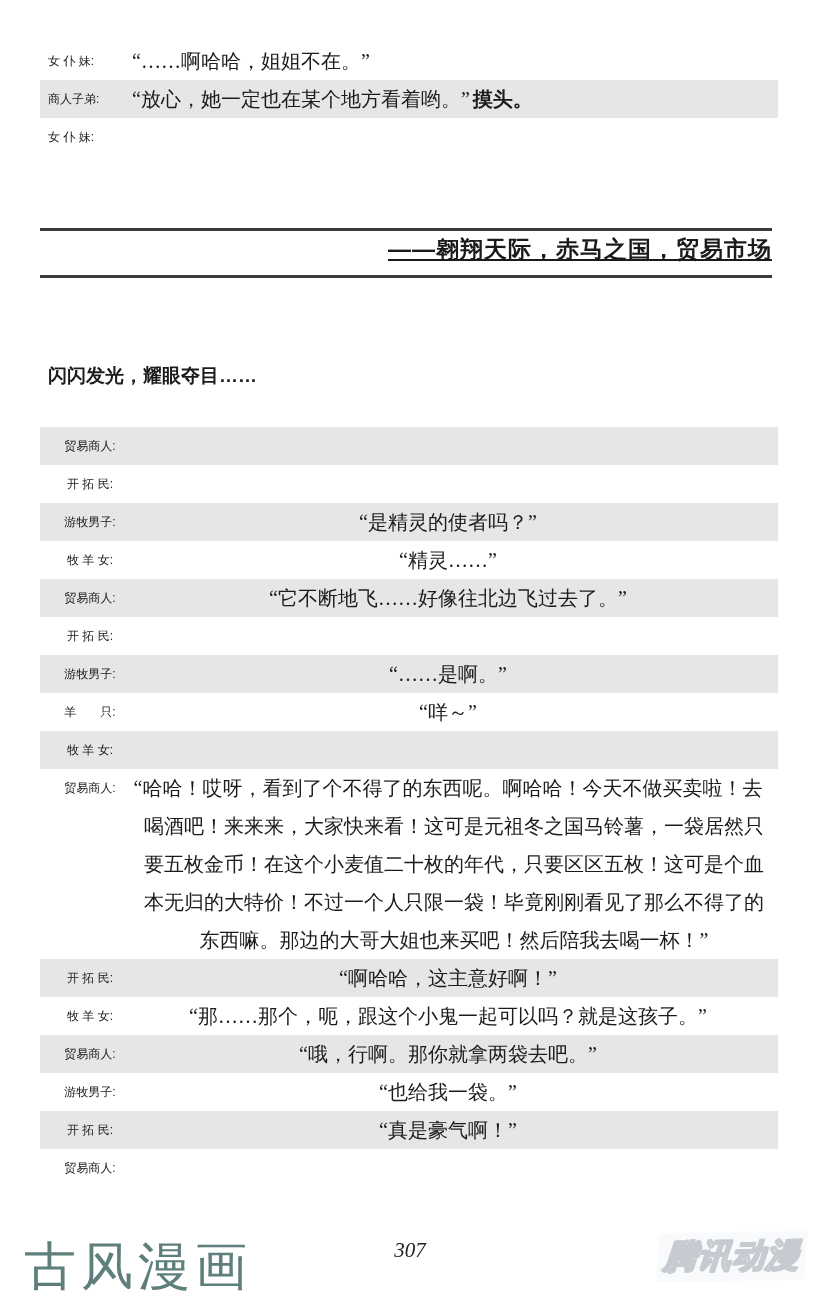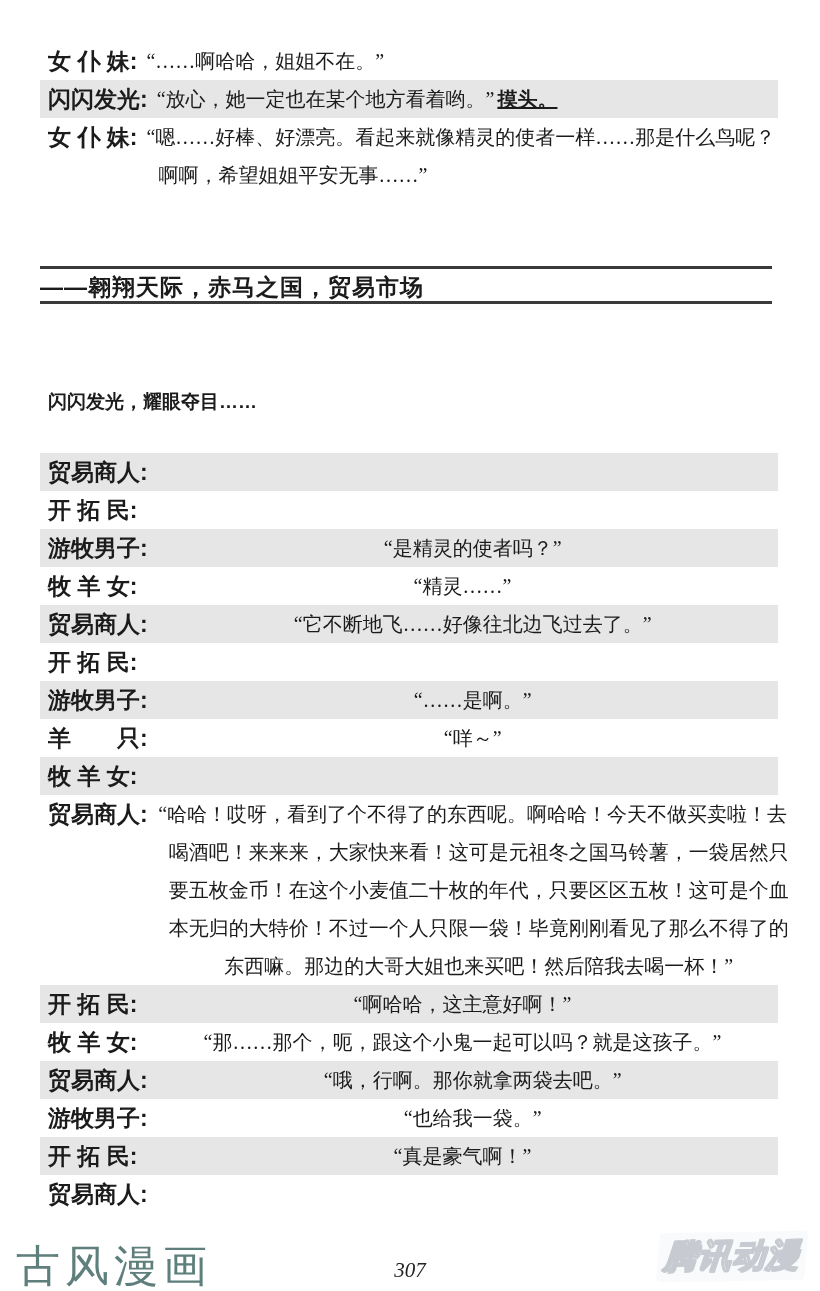--- a/index.html
+++ b/index.html
@@ -11,47 +11,47 @@
     position:relative; width:820px; height:1291px; overflow:hidden;
     background:#fff; color:var(--text);
     font-family:"Liberation Serif", serif;
   }
   .content{padding-top:42px;}
   .dialogue{width:738px; margin-left:40px;}
   .drow{display:flex; align-items:flex-start; line-height:38px; font-size:20px;}
   .dialogue-top div.drow:nth-of-type(even){background:var(--shade);}
   .dialogue-market div.drow:nth-of-type(odd){background:var(--shade);}
   .speaker{
-    flex:0 0 84px; margin-left:8px; margin-right:9px;
-    font-family:"Liberation Sans", sans-serif; font-weight:bold;
-    font-size:23px; white-space:pre;
+    flex:0 0 84px; margin-left:8px; 
+    font-family:"Liberation Sans", sans-serif; font-weight:normal;
+    font-size:12px; white-space:pre;
   }
   .line{flex:0 0 620px; max-width:620px; padding-left:12px; text-indent:-12px; line-break:strict;}
-  .action{font-family:"Liberation Sans", sans-serif; font-weight:bold; margin-left:3px;text-decoration:underline;}
+  .action{font-family:"Liberation Sans", sans-serif; font-weight:bold; margin-left:3px;}
   .section-header{
     margin:72px 0 0 40px; width:732px;
     border-top:3px solid var(--rule); border-bottom:3px solid var(--rule);
-    padding:4px 0 0; text-align:left;
+    padding:4px 0 12px; text-align:right;text-decoration:underline;
   }
   .section-title{
     font-family:"Liberation Sans", sans-serif; font-weight:bold;
     font-size:23px; line-height:28px; letter-spacing:1px;
   }
   .narration{
     margin:86px 0 0 48px; height:24px;
     font-family:"Liberation Sans", sans-serif; font-weight:bold; font-size:19px; line-height:24px;
   }
   .dialogue-market{margin-top:39px;text-align:center;}
   .wm-left{
-    position:absolute; left:16px; bottom:0;
-    font-family:"Liberation Serif", serif; font-size:44px; line-height:48px;
+    position:absolute; left:24px; bottom:0;
+    font-family:"Liberation Serif", serif; font-size:52px; line-height:48px;
     color:var(--wmleft); letter-spacing:5px;
   }
   .page-num{
-    position:absolute; left:0; right:0; bottom:8px; text-align:center;
+    position:absolute; left:0; right:0; bottom:28px; text-align:center;
     font-style:italic; font-size:21px; color:#222;
   }
   .wm-right{
     position:absolute; right:14px; bottom:10px;
     font-family:"Liberation Sans", sans-serif; font-weight:bold; font-style:italic;
     font-size:33px; letter-spacing:1px; color:#fbfbfc;
     -webkit-text-stroke:1.2px var(--wmoutline);
     text-shadow:1px 1px 0 var(--wmoutline), -1px -1px 0 var(--wmoutline),
                 1px -1px 0 var(--wmoutline), -1px 1px 0 var(--wmoutline);
     transform:skewX(-6deg) rotate(-1deg);
@@ -65,27 +65,26 @@
   <div class="content">
 
     <section class="dialogue dialogue-top">
 
         <div class="drow">
           <span class="speaker">女 仆 妹:</span>
           <span class="line"><span>“……啊哈哈，姐姐不在。”</span></span>
         </div>
 
         <div class="drow">
-          <span class="speaker">闪闪发光:</span>
+          <span class="speaker">商人子弟:</span>
           <span class="line"><span>“放心，她一定也在某个地方看着哟。”</span><span class="action">摸头。</span></span>
         </div>
 
         <div class="drow">
           <span class="speaker">女 仆 妹:</span>
-          <span class="line"><span>“嗯……好棒、好漂亮。看起来就像精灵的使者一样……那是什么鸟呢？啊啊，希望姐姐平安无事……”</span></span>
         </div>
       </section>
 
     <div class="section-header">
       <div class="section-title">——翱翔天际，赤马之国，贸易市场</div>
     </div>
 
     <div class="narration">闪闪发光，耀眼夺目……</div>
 
     <section class="dialogue dialogue-market">

